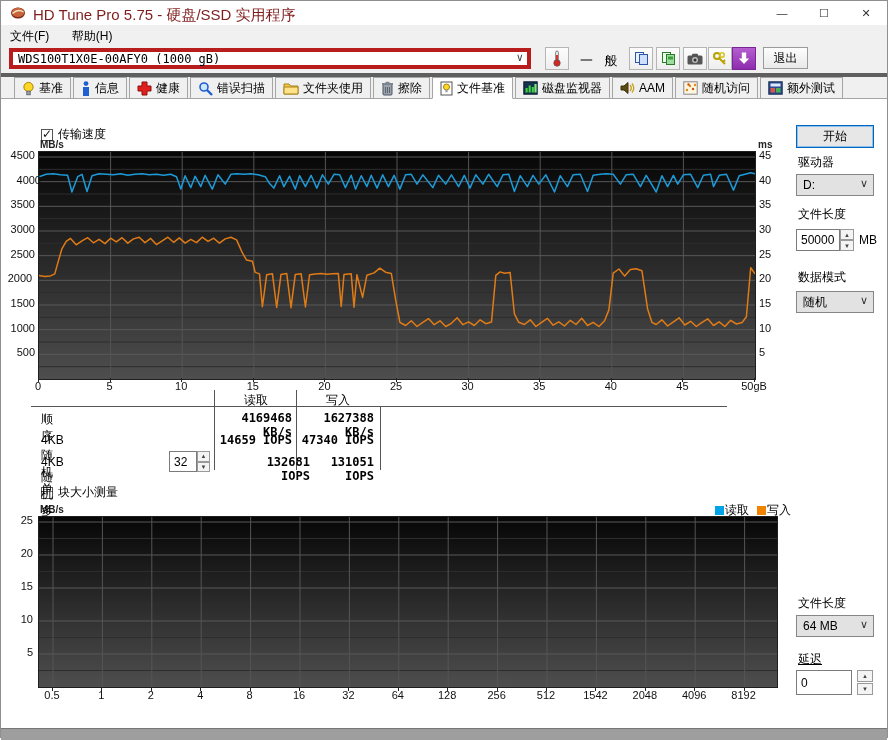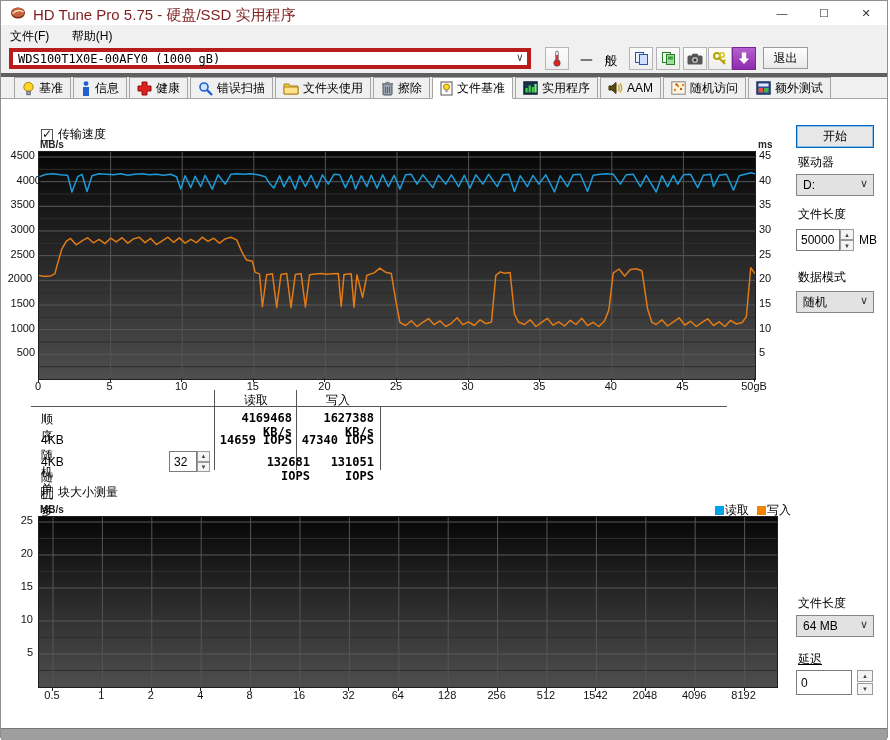--- a/index.html
+++ b/index.html
@@ -201,21 +201,21 @@
       <div class="tab">
         <span style="display: flex;">
           <svg width="15" height="14" viewBox="0 0 15 14">
             <rect x="0.8" y="0.8" width="13.4" height="12.4" fill="#16324e" stroke="#0c1c2c"></rect>
             <rect x="2.5" y="7" width="2.2" height="4.5" fill="#3fd13f"></rect>
             <rect x="5.6" y="4.5" width="2.2" height="7" fill="#3fd13f"></rect>
             <rect x="8.7" y="6" width="2.2" height="5.5" fill="#3fd13f"></rect>
             <rect x="11.4" y="3" width="2.2" height="8.5" fill="#7fe87f"></rect>
           </svg>
         </span>
-        <span>实用程序</span>
+        <span>磁盘监视器</span>
       </div>
       <div class="tab">
         <span style="display: flex;">
           <svg width="15" height="14" viewBox="0 0 15 14">
             <path d="M1 5 h3 l4-3.5 v11 L4 9 H1 z" fill="#5b4a12" stroke="#3c300a"></path>
             <path d="M10 4 q2.5 3 0 6 M12 2.5 q3.5 4.5 0 9" stroke="#c9a227" stroke-width="1.4" fill="none"></path>
           </svg>
         </span>
         <span>AAM</span>
       </div>

